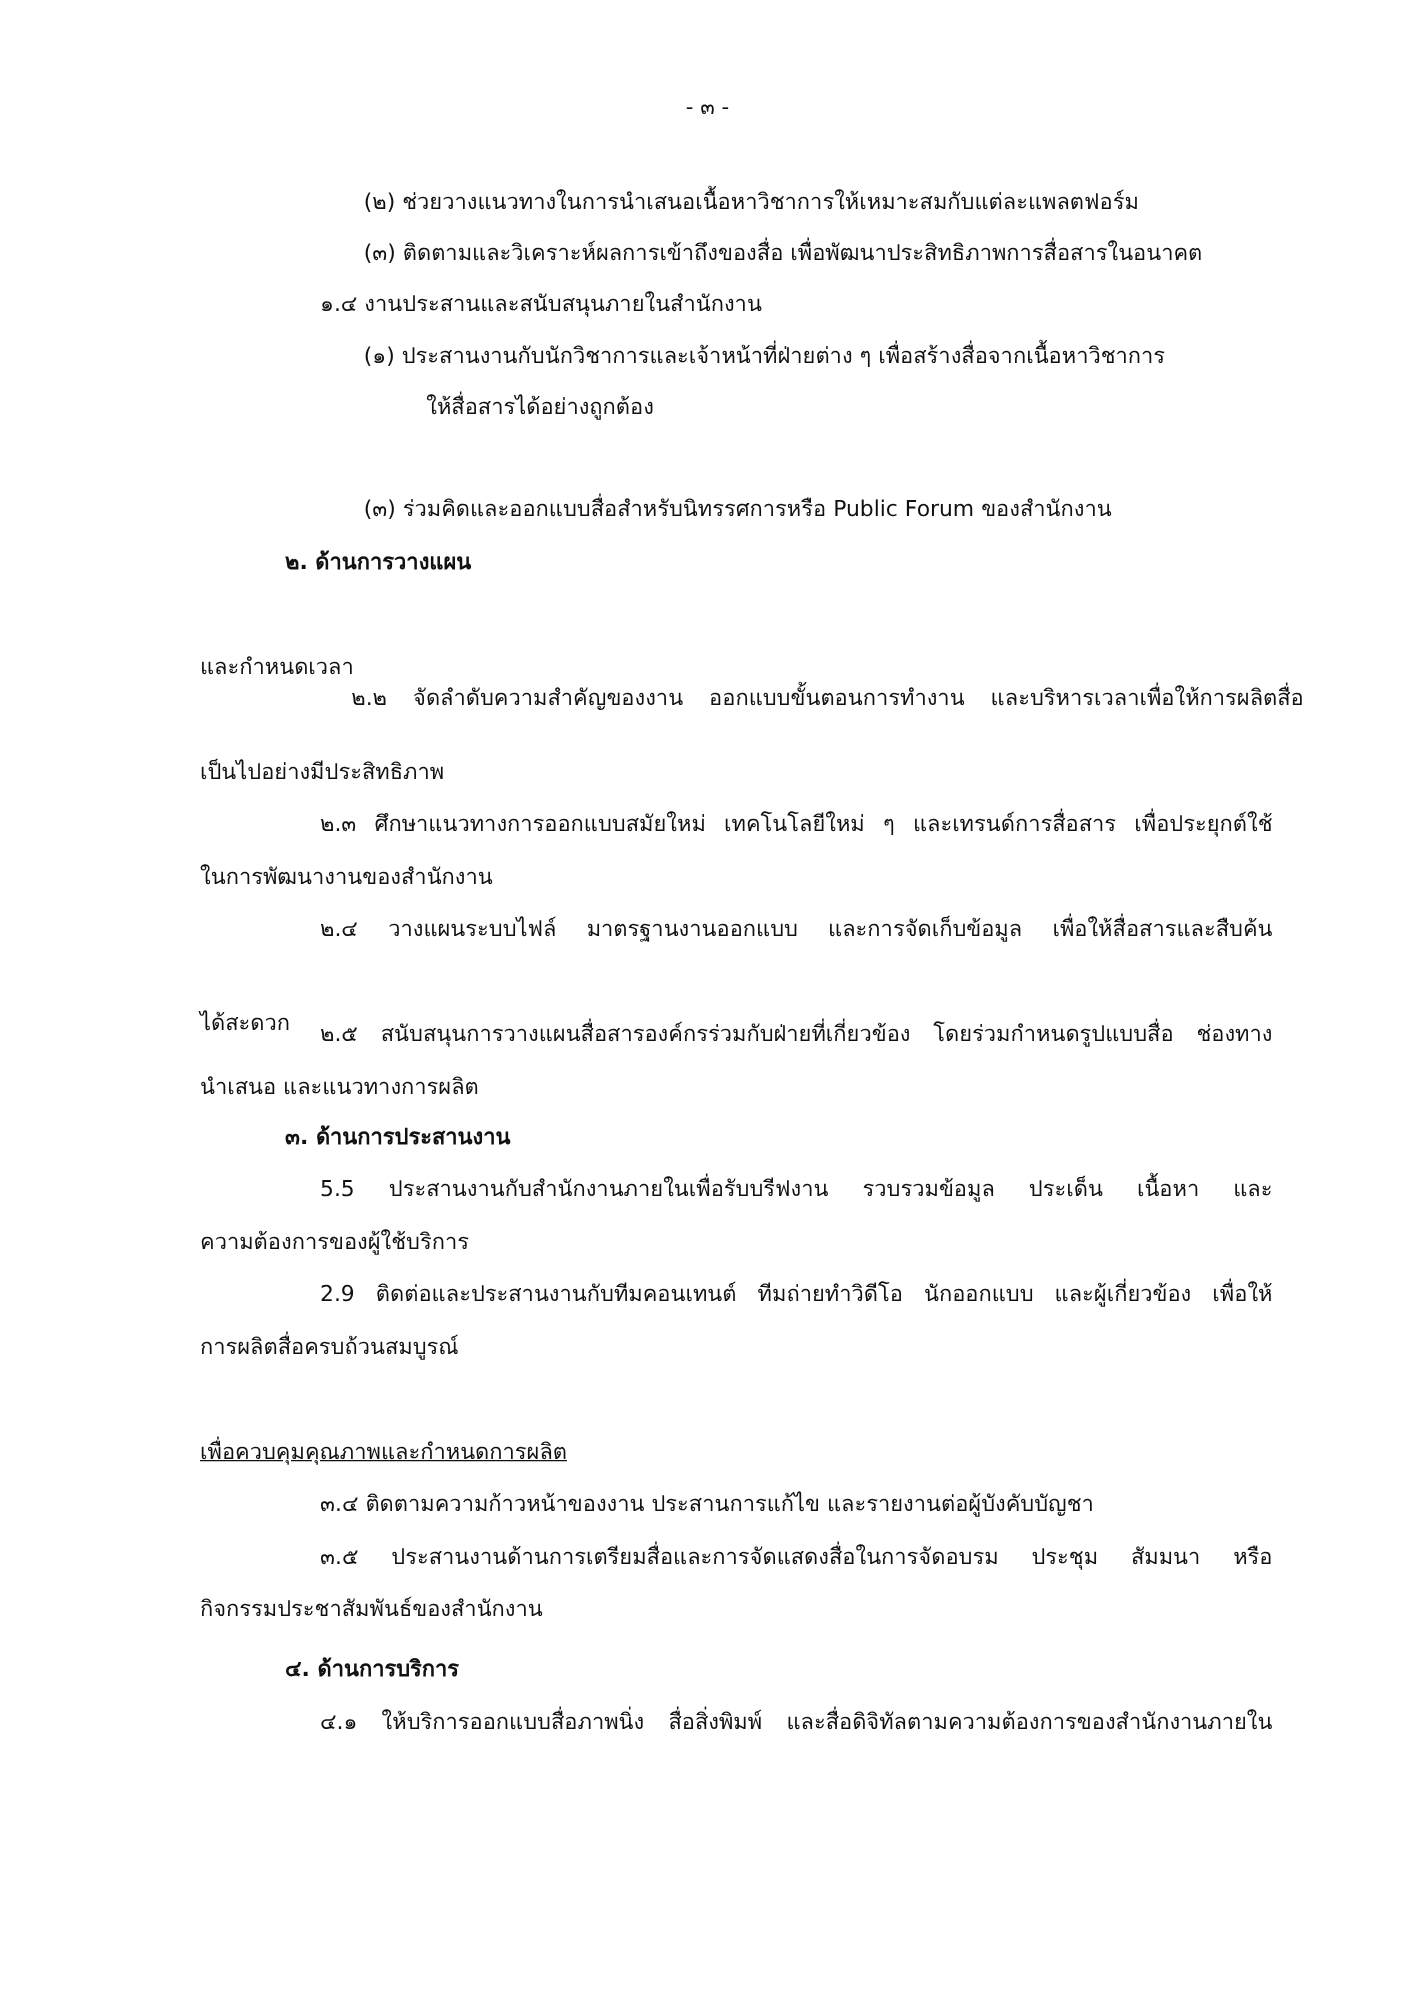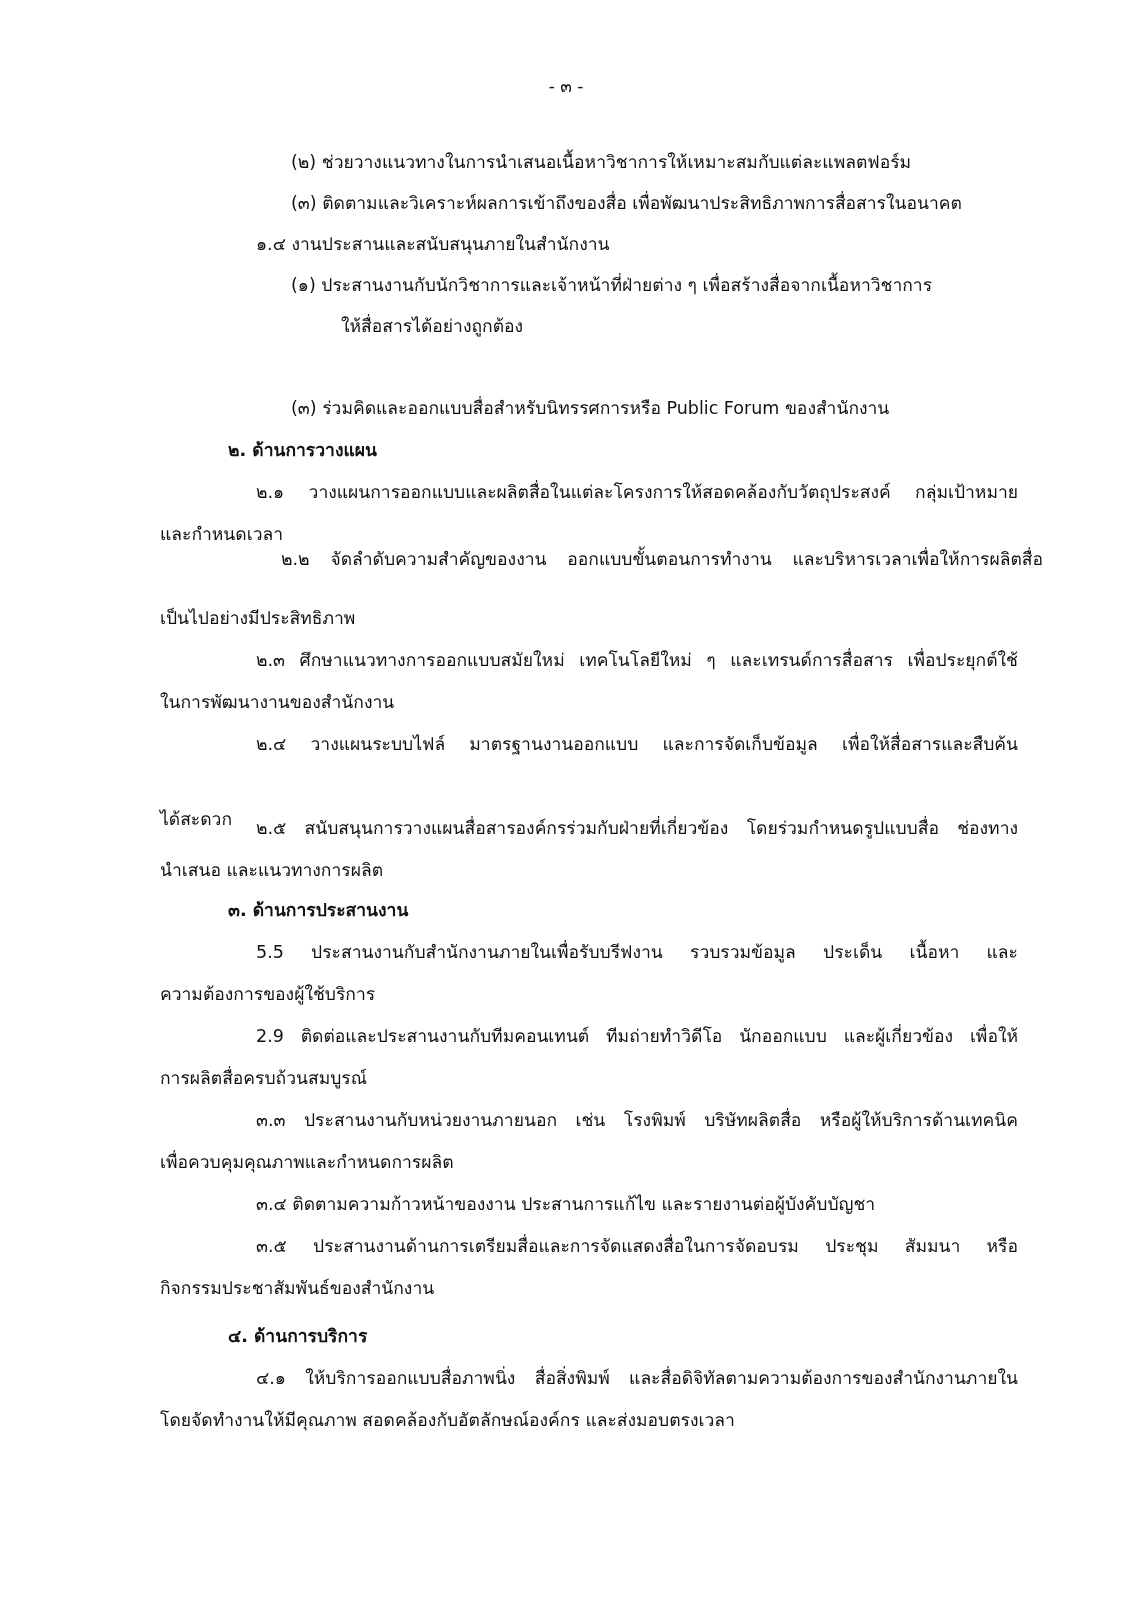--- a/index.html
+++ b/index.html
@@ -21,21 +21,20 @@
   <div class="line" style="left:291px; top:150px;">(๒) ช่วยวางแนวทางในการนำเสนอเนื้อหาวิชาการให้เหมาะสมกับแต่ละแพลตฟอร์ม</div>
   <div class="line" style="left:291px; top:191px;">(๓) ติดตามและวิเคราะห์ผลการเข้าถึงของสื่อ เพื่อพัฒนาประสิทธิภาพการสื่อสารในอนาคต</div>
 
   <div class="line" style="left:256px; top:232px;">๑.๔ งานประสานและสนับสนุนภายในสำนักงาน</div>
   <div class="line" style="left:291px; top:273px;">(๑) ประสานงานกับนักวิชาการและเจ้าหน้าที่ฝ่ายต่าง ๆ เพื่อสร้างสื่อจากเนื้อหาวิชาการ</div>
   <div class="line" style="left:315px; top:314px;margin-left:26px;">ให้สื่อสารได้อย่างถูกต้อง</div>
   <div class="line" style="left:291px; top:396px;">(๓) ร่วมคิดและออกแบบสื่อสำหรับนิทรรศการหรือ Public Forum ของสำนักงาน</div>
 
   <div class="line bold" style="left:228px; top:438px;">๒. ด้านการวางแผน</div>
 
-  <div class="line just" style="left:256px; top:480px; width:762px;">๒.๑ วางแผนการออกแบบและผลิตสื่อในแต่ละโครงการให้สอดคล้องกับวัตถุประสงค์ กลุ่มเป้าหมาย</div>
   <div class="line" style="left:160px; top:522px;">และกำหนดเวลา</div>
 
   <div class="line just" style="left:256px; top:547px; width:762px;margin-left:25px;">๒.๒ จัดลำดับความสำคัญของงาน ออกแบบขั้นตอนการทำงาน และบริหารเวลาเพื่อให้การผลิตสื่อ</div>
   <div class="line" style="left:160px; top:606px;">เป็นไปอย่างมีประสิทธิภาพ</div>
 
   <div class="line just" style="left:256px; top:648px; width:762px;">๒.๓ ศึกษาแนวทางการออกแบบสมัยใหม่ เทคโนโลยีใหม่ ๆ และเทรนด์การสื่อสาร เพื่อประยุกต์ใช้</div>
   <div class="line" style="left:160px; top:690px;">ในการพัฒนางานของสำนักงาน</div>
 
   <div class="line just" style="left:256px; top:732px; width:762px;">๒.๔ วางแผนระบบไฟล์ มาตรฐานงานออกแบบ และการจัดเก็บข้อมูล เพื่อให้สื่อสารและสืบค้น</div>
   <div class="line" style="left:160px; top:774px;margin-top:33px;">ได้สะดวก</div>
@@ -44,26 +43,24 @@
   <div class="line" style="left:160px; top:858px;">นำเสนอ และแนวทางการผลิต</div>
 
   <div class="line bold" style="left:228px; top:898px;">๓. ด้านการประสานงาน</div>
 
   <div class="line just" style="left:256px; top:940px; width:762px;">5.5 ประสานงานกับสำนักงานภายในเพื่อรับบรีฟงาน รวบรวมข้อมูล ประเด็น เนื้อหา และ</div>
   <div class="line" style="left:160px; top:982px;">ความต้องการของผู้ใช้บริการ</div>
 
   <div class="line just" style="left:256px; top:1024px; width:762px;">2.9 ติดต่อและประสานงานกับทีมคอนเทนต์ ทีมถ่ายทำวิดีโอ นักออกแบบ และผู้เกี่ยวข้อง เพื่อให้</div>
   <div class="line" style="left:160px; top:1066px;">การผลิตสื่อครบถ้วนสมบูรณ์</div>
 
-  <div class="line just" style="left:256px; top:1108px; width:762px;">๓.๓ ประสานงานกับหน่วยงานภายนอก เช่น โรงพิมพ์ บริษัทผลิตสื่อ หรือผู้ให้บริการด้านเทคนิค</div>
-  <div class="line" style="left:160px; top:1150px;">เพื่อควบคุมคุณภาพและกำหนดการผลิต</div>
+  <div class="line" style="left:160px; top:1150px;text-decoration:underline;">เพื่อควบคุมคุณภาพและกำหนดการผลิต</div>
 
   <div class="line" style="left:256px; top:1192px;">๓.๔ ติดตามความก้าวหน้าของงาน ประสานการแก้ไข และรายงานต่อผู้บังคับบัญชา</div>
 
   <div class="line just" style="left:256px; top:1234px; width:762px;">๓.๕ ประสานงานด้านการเตรียมสื่อและการจัดแสดงสื่อในการจัดอบรม ประชุม สัมมนา หรือ</div>
   <div class="line" style="left:160px; top:1276px;">กิจกรรมประชาสัมพันธ์ของสำนักงาน</div>
 
   <div class="line bold" style="left:228px; top:1324px;">๔. ด้านการบริการ</div>
 
   <div class="line just" style="left:256px; top:1366px; width:762px;">๔.๑ ให้บริการออกแบบสื่อภาพนิ่ง สื่อสิ่งพิมพ์ และสื่อดิจิทัลตามความต้องการของสำนักงานภายใน</div>
-  <div class="line" style="left:160px; top:1408px;">โดยจัดทำงานให้มีคุณภาพ สอดคล้องกับอัตลักษณ์องค์กร และส่งมอบตรงเวลา</div>
 
 </div>
 
 </body></html>

